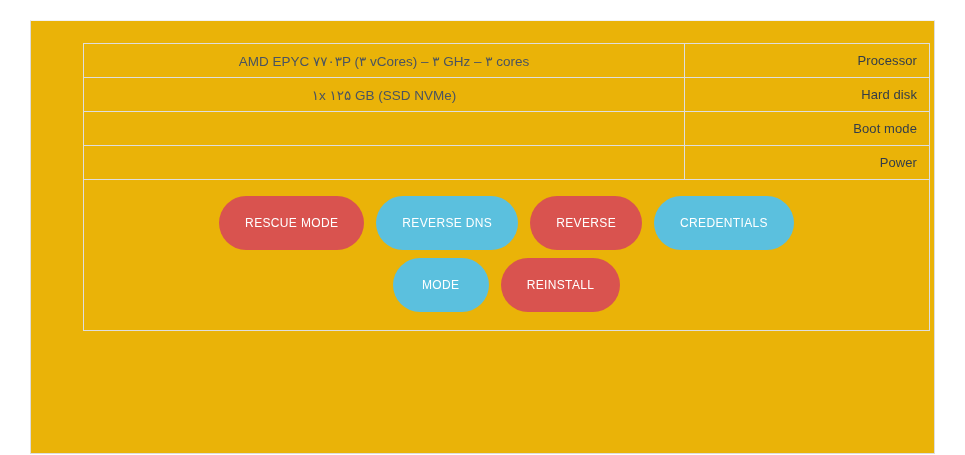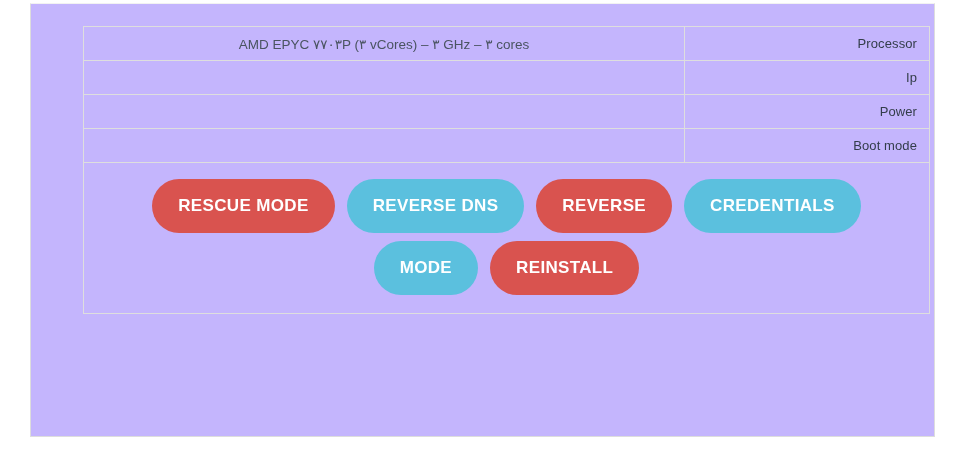--- a/index.html
+++ b/index.html
@@ -12,29 +12,29 @@
     height: 455px;
     font-family: "Liberation Sans", sans-serif;
     color: #3a4450;
     overflow: hidden;
   }
 
   
   .page-frame {
     position: absolute;
     left: 30px;
-    top: 3px;
+    top: 20px;
     width: 905px;
     height: 434px;
     border-left: 1px solid #dddddd;
     border-right: 1px solid #dddddd;
     border-bottom: 1px solid #dddddd;
     border-top: 1px solid #f2f2f2;
     box-sizing: border-box;
-    background: #c4b5fd;
+    background: #eab308;
   }
 
   
   .spec-table {
     position: absolute;
     left: 52px;
     top: 22px;
     width: 846px;
     border-collapse: collapse;
     table-layout: fixed;
@@ -82,22 +82,22 @@
     align-items: center;
     gap: 12px;
     flex-wrap: nowrap;
   }
   .btn {
     border: none;
     outline: none;
     border-radius: 999px;
     color: #ffffff;
     font-family: "Liberation Sans", sans-serif;
-    font-size: 17px;
-    font-weight: bold;
+    font-size: 12px;
+    font-weight: normal;
     letter-spacing: .35px;
     padding: 0 26px;
     height: 54px;
     line-height: 54px;
     min-width: 96px;
     text-align: center;
     cursor: pointer;
     white-space: nowrap;
     display: inline-block;
   }
@@ -111,35 +111,35 @@
 
   <table class="spec-table">
     <tbody>
 
       <tr>
         <td class="cell-value">AMD EPYC ۷۷۰۳P (۳ vCores) – ۳ GHz – ۳ cores</td>
         <td class="cell-label">Processor</td>
       </tr>
 
 
+
       <tr>
-        <td class="cell-value"></td>
-        <td class="cell-label">Ip</td>
+        <td class="cell-value">۱x ۱۲۵ GB (SSD NVMe)</td>
+        <td class="cell-label">Hard disk</td>
       </tr>
-
 
 
       <tr>
         <td class="cell-value"></td>
-        <td class="cell-label">Power</td>
+        <td class="cell-label">Boot mode</td>
       </tr>
 
       <tr>
         <td class="cell-value"></td>
-        <td class="cell-label">Boot mode</td>
+        <td class="cell-label">Power</td>
       </tr>
 
       <tr>
         <td class="actions-cell" colspan="2">
           <div class="btn-rows">
 
             <div class="btn-row">
               <button class="btn btn-danger">RESCUE MODE</button>
               <button class="btn btn-info">REVERSE DNS</button>
               <button class="btn btn-danger">REVERSE</button>

